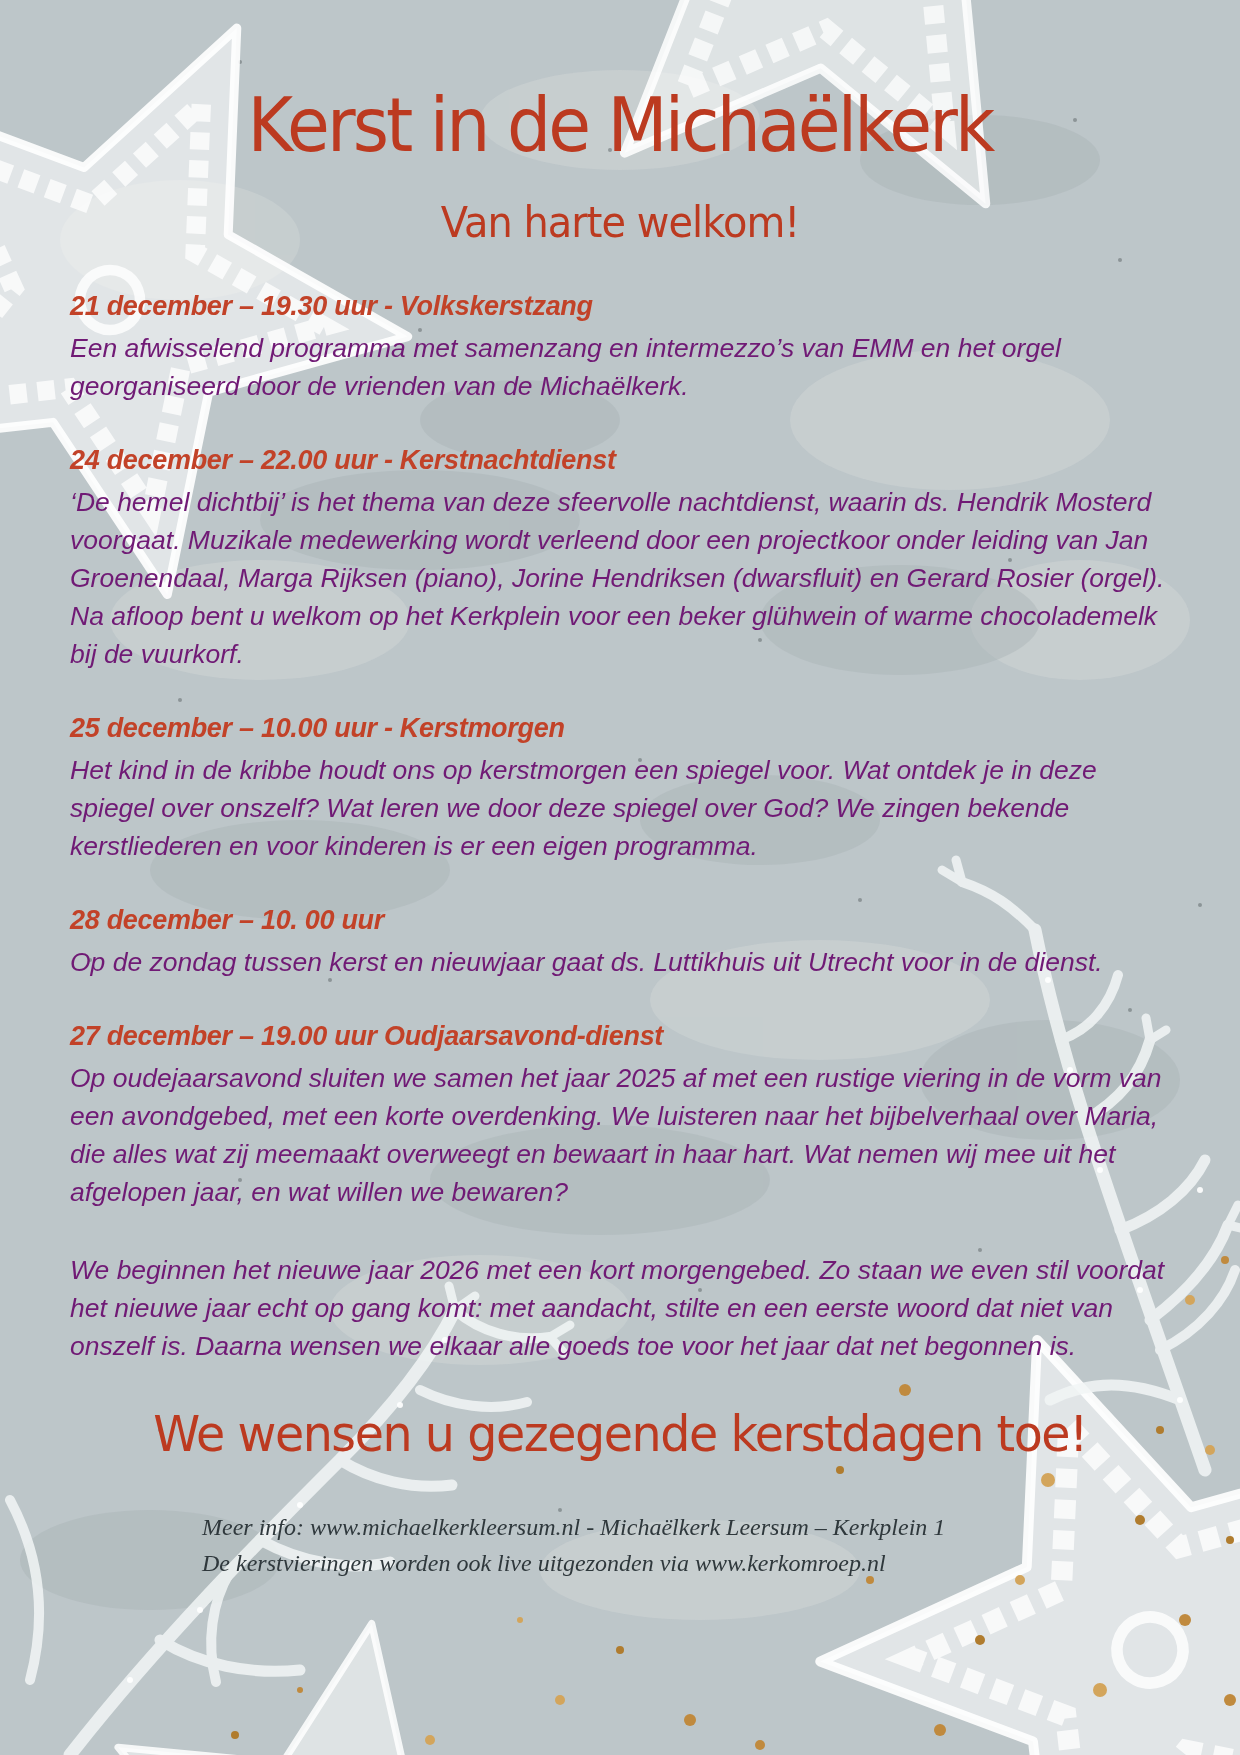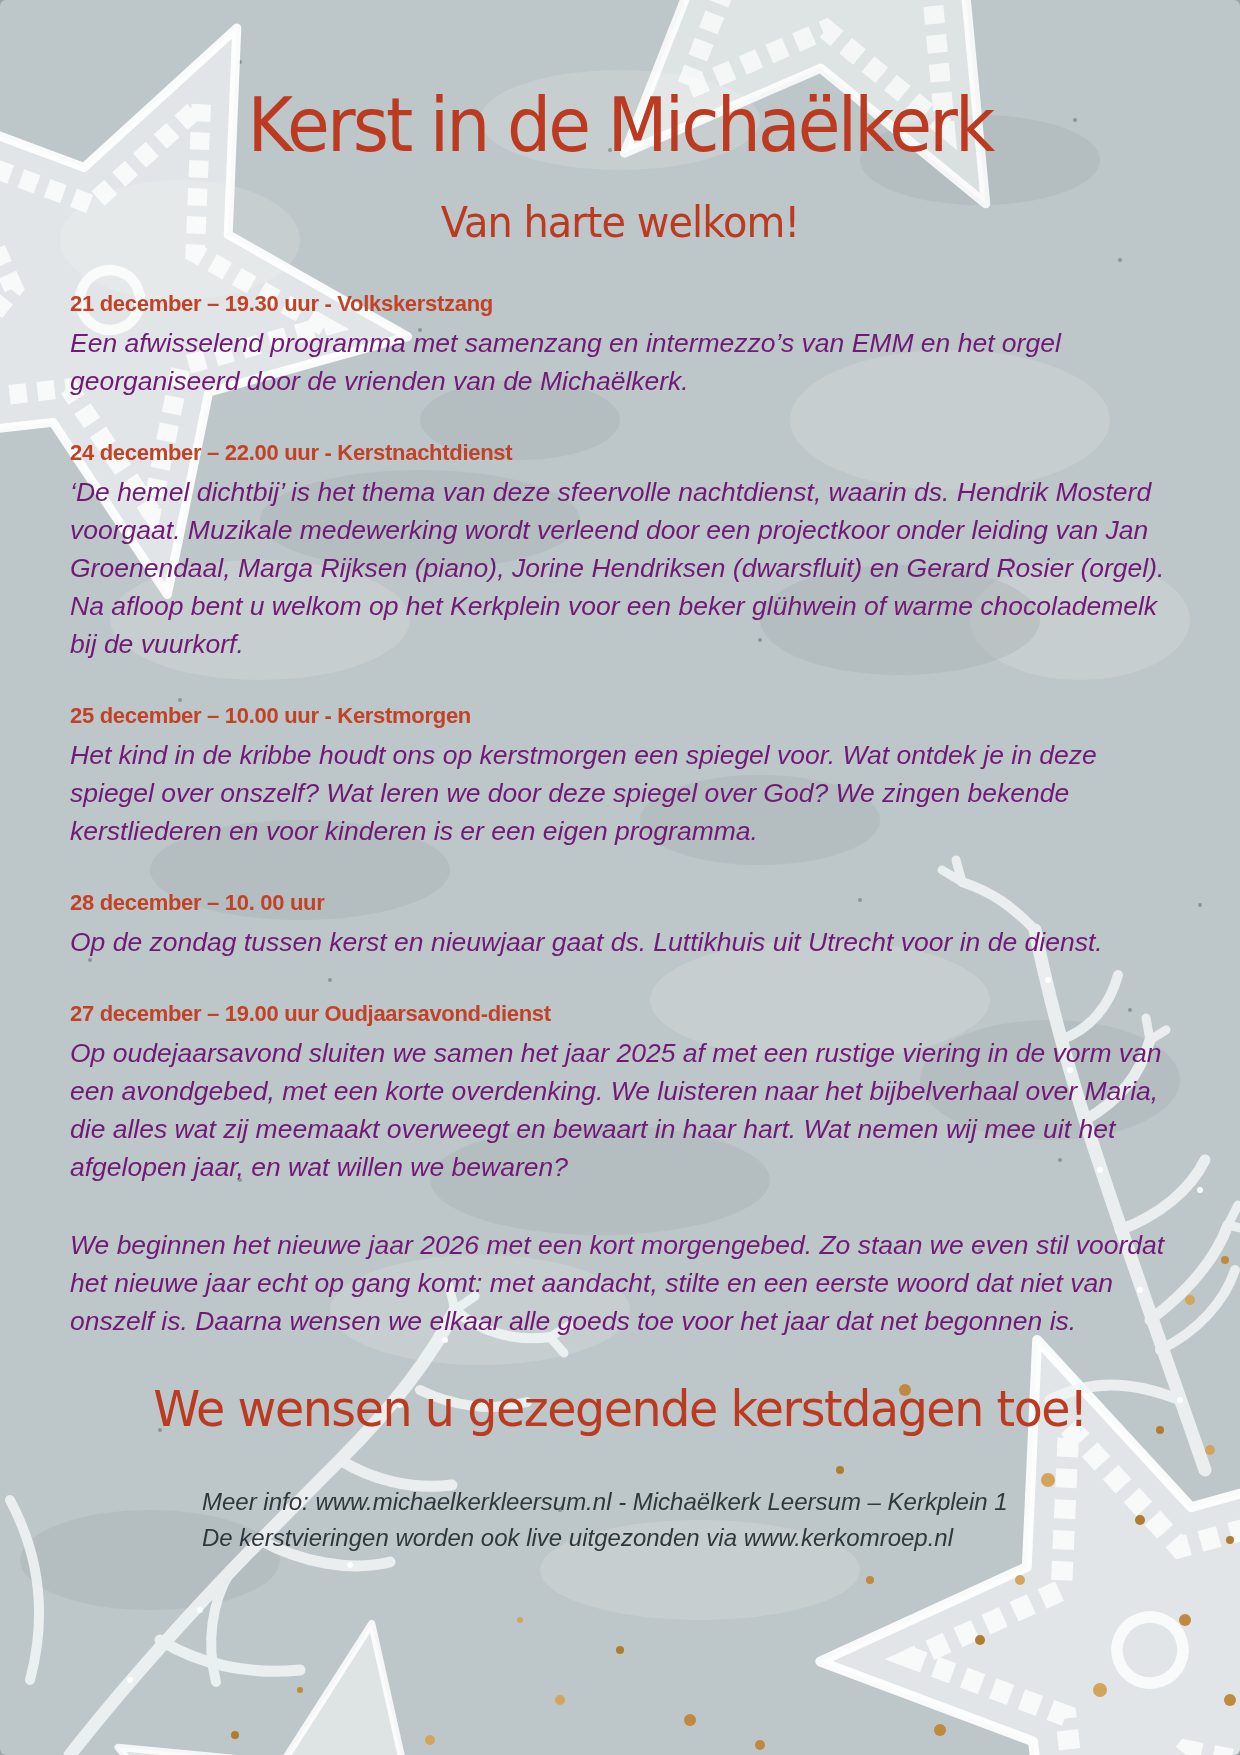--- a/index.html
+++ b/index.html
@@ -3,21 +3,20 @@
 <meta charset="utf-8">
 <style>
   html,body{margin:0;padding:0;background:#9aa4a8;}
   .poster{
     position:relative;
     width:1240px;height:1755px;
     margin:0 auto;
     background:#bdc6c9;
     overflow:hidden;
     font-family:"Liberation Sans",sans-serif;
-    border-radius:6px;
   }
   .bg{position:absolute;left:0;top:0;width:1240px;height:1755px;}
   .content{position:relative;z-index:2;padding:0 70px;}
   .poster-header{text-align:center;padding-top:82px;}
   .title{
     margin:0;
     font-family:"DejaVu Sans",sans-serif;
     font-weight:normal;
     font-size:74px;
     letter-spacing:-3px;
@@ -32,24 +31,25 @@
     font-size:42px;
     letter-spacing:-1px;
     color:#bc3a20;
     transform:scaleX(0.95);
     transform-origin:center;
   }
   .events{margin-top:44px;}
   .event{margin:0 0 40px 0;}
   .event-heading{
     margin:0 0 7px 0;
-    font-size:22px;
+    font-size:27px;
     font-weight:bold;
     letter-spacing:-0.3px;
     color:#c24228;
+    font-style:italic;
   }
   .event-body{
     margin:0;
     font-size:26.5px;
     font-style:italic;
     line-height:38px;
     color:#701a75;
   }
   .closing{
     margin-top:38px;
@@ -61,20 +61,21 @@
     transform:scaleX(0.95);
     transform-origin:center;
   }
   .poster-footer{
     margin-top:46px;
     padding-left:132px;
     font-size:24px;
     font-style:italic;
     line-height:36px;
     color:#2f383c;
+    font-family:Liberation Serif, serif;
   }
   .poster-footer p{margin:0;}
 </style>
 </head>
 <body>
 
 <div class="poster">
 
   <svg class="bg" viewBox="0 0 1240 1755" aria-hidden="true">
 

